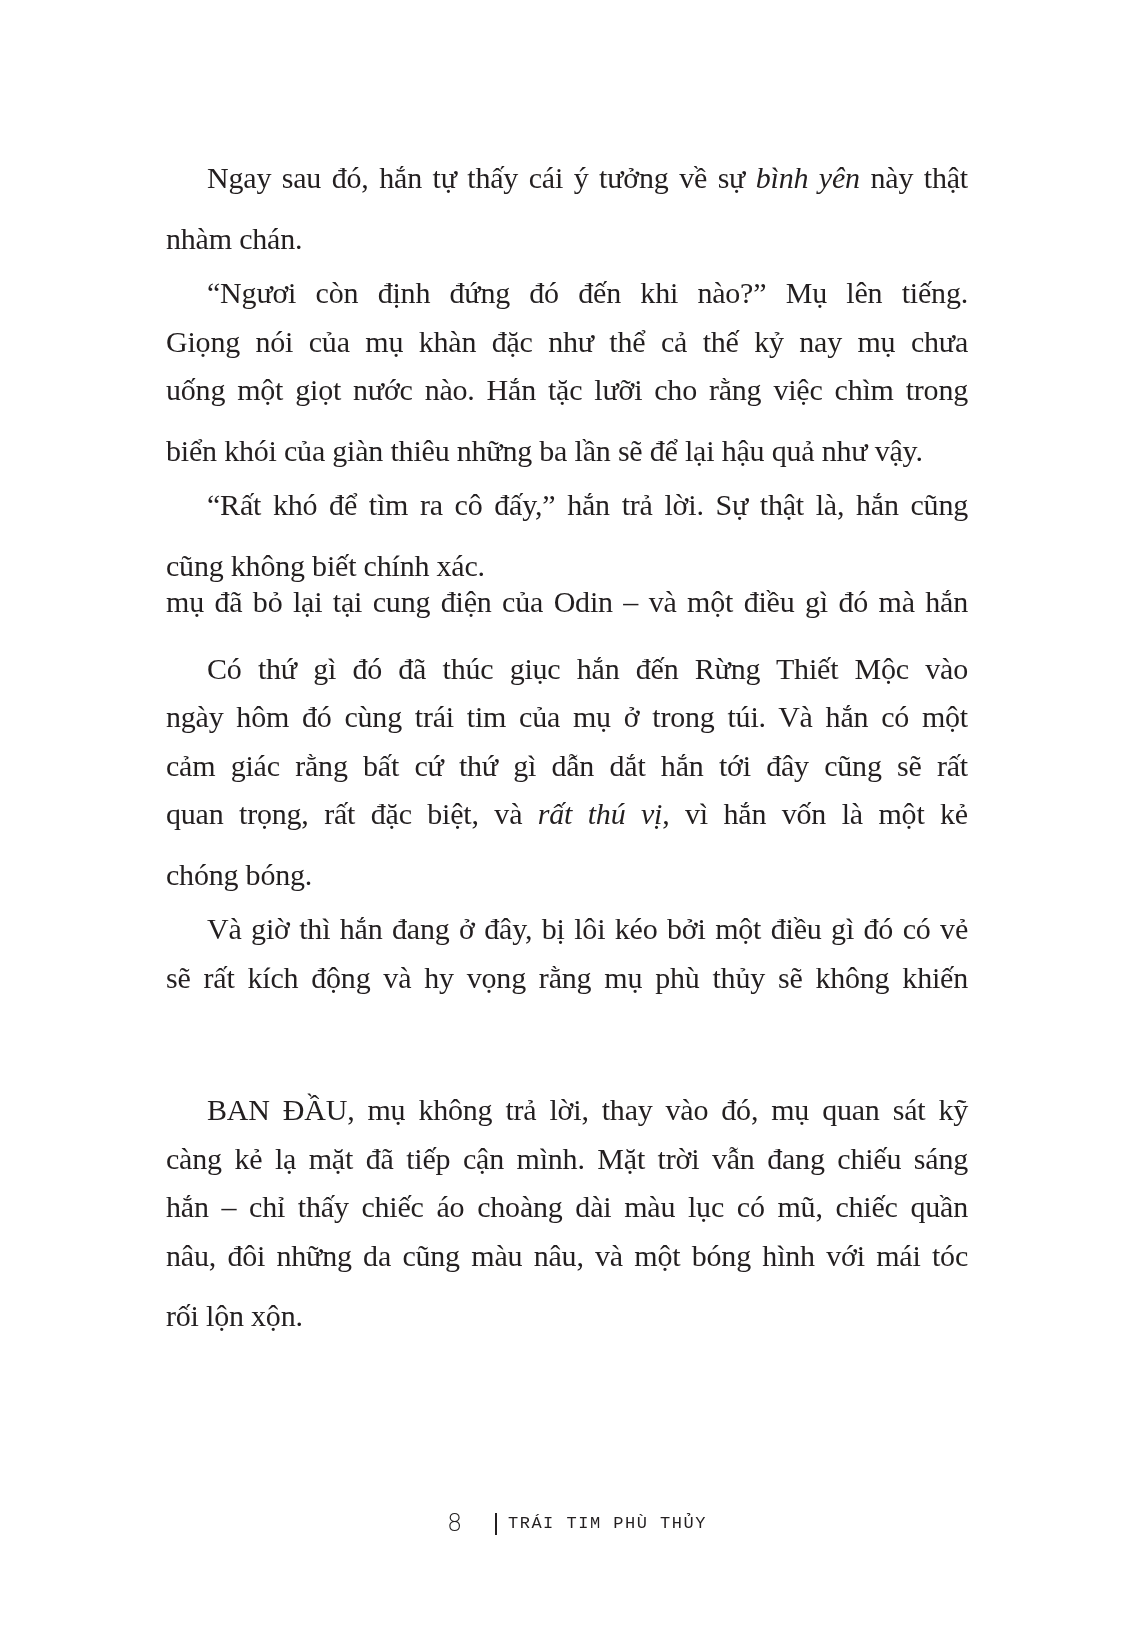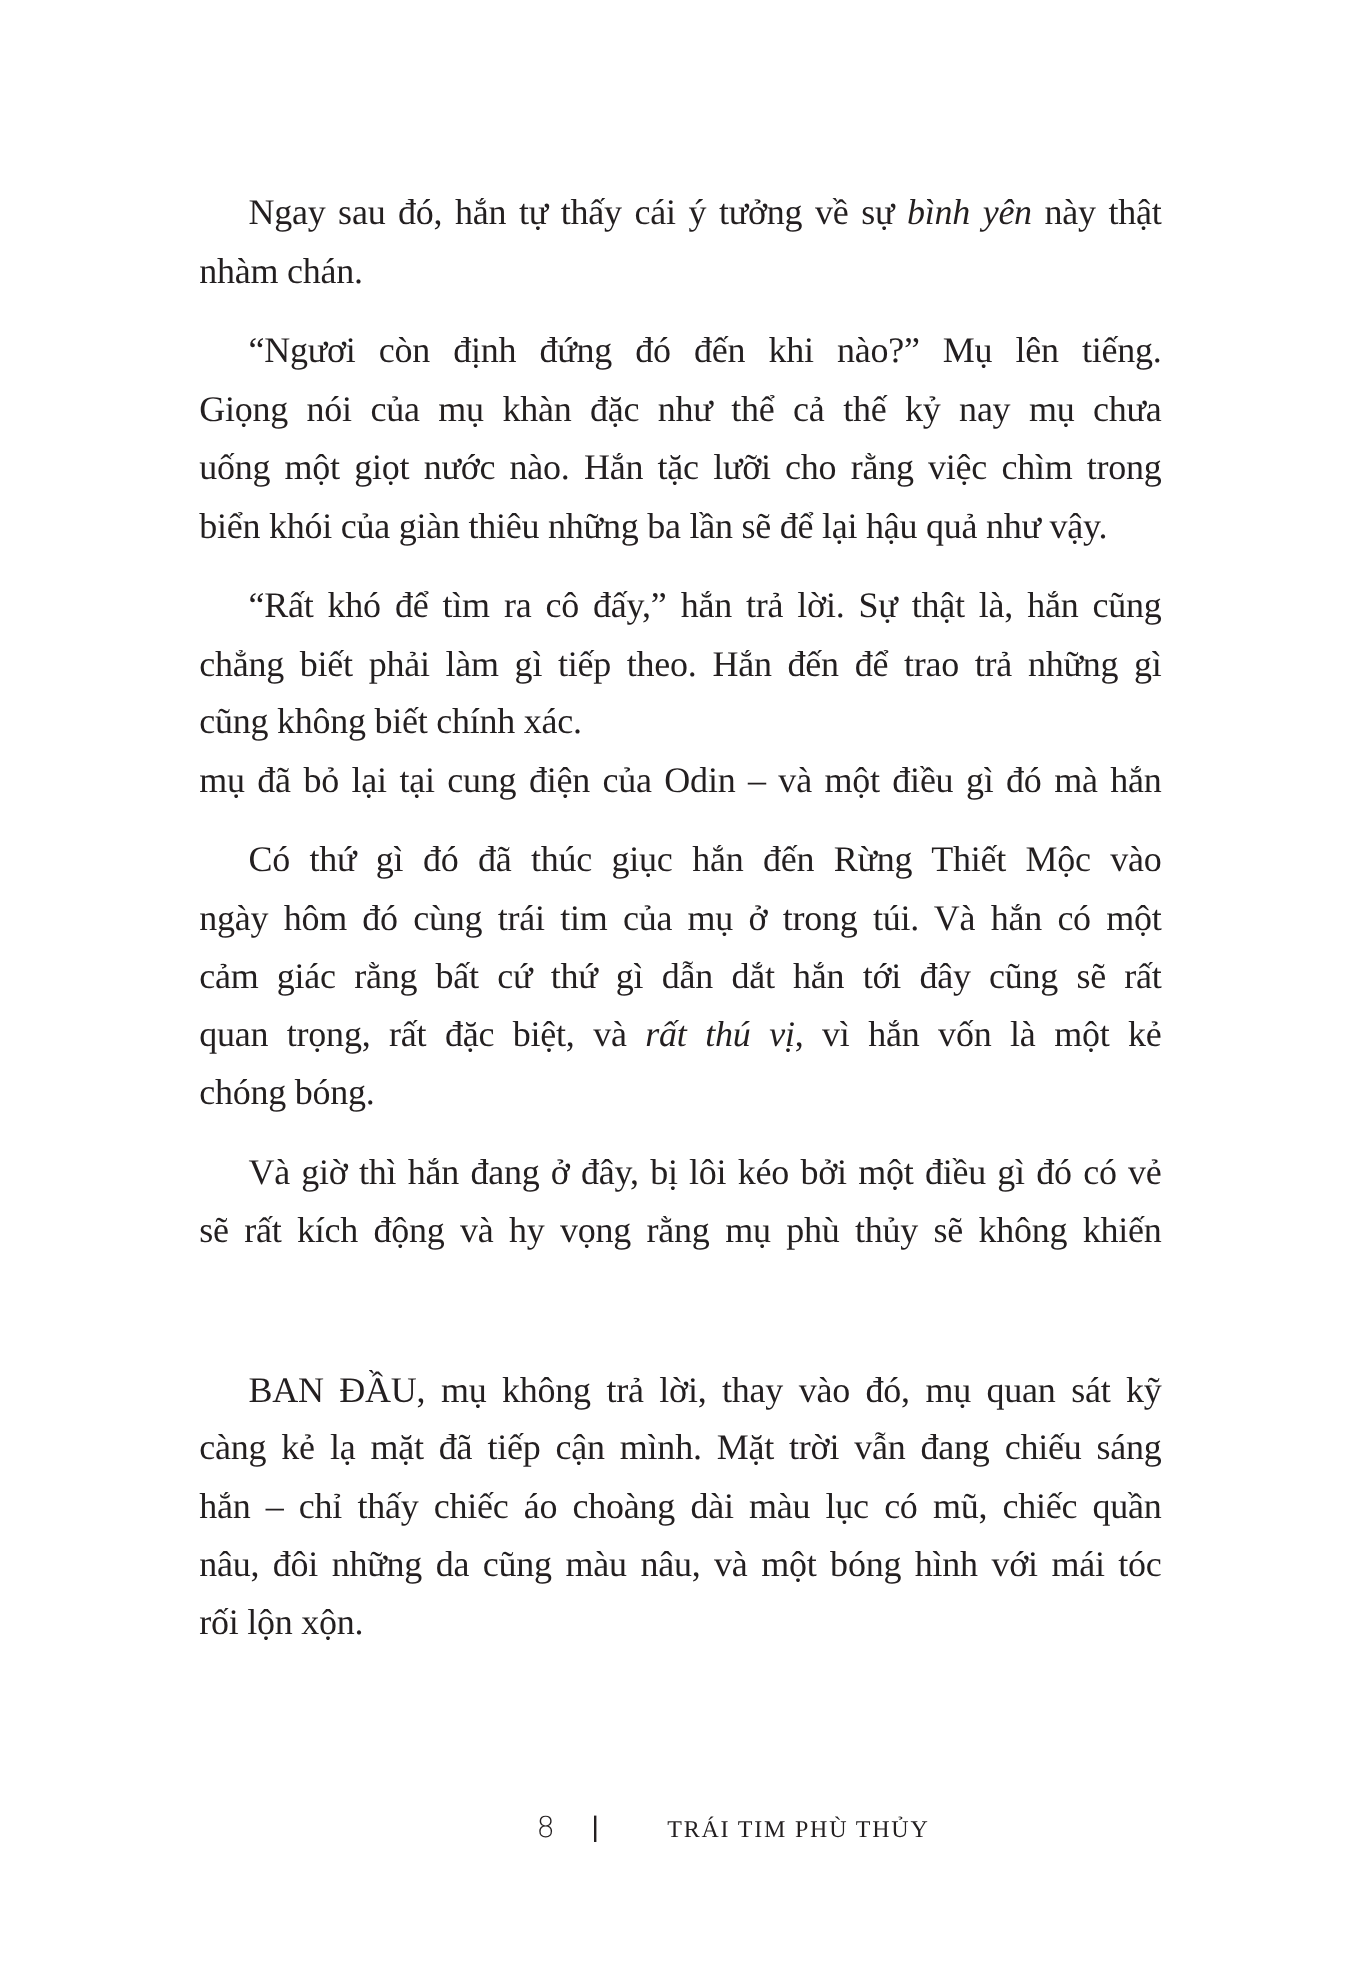--- a/index.html
+++ b/index.html
@@ -43,20 +43,21 @@
     }
     .line span.flow {
       display: inline-block;
       width: 100%;
       text-align: justify;
       text-align-last: justify;
       white-space: normal;
     }
     .line.last span.flow {
       text-align-last: left;
+      margin-top: 12px;
     }
     em {
       font-style: italic;
     }
     .section-break {
       height: 66px;
     }
     .footer {
       position: absolute;
       top: 1505px;
@@ -79,24 +80,24 @@
     .footer .sep {
       position: absolute;
       left: 495px;
       top: 8px;
       width: 1.5px;
       height: 22px;
       background: #231f20;
     }
     .footer .title {
       position: absolute;
-      left: 556px;
+      left: 508px;
       top: 9px;
-      font-family: Liberation Serif, serif;
-      font-size: 20px;
+      font-family: Liberation Mono, monospace;
+      font-size: 17px;
       letter-spacing: 1.5px;
       font-variant: small-caps;
       text-transform: uppercase;
     }
   </style>
 </head>
 <body>
 
 <div class="page" id="page-body">
     <p class="para">
@@ -104,21 +105,20 @@
       <span class="line last"><span class="flow"><span>nhàm chán.</span></span></span>
     </p>
     <p class="para">
       <span class="line indent"><span class="flow"><span>“Ngươi còn định đứng đó đến khi nào?” Mụ lên tiếng.</span></span></span>
       <span class="line"><span class="flow"><span>Giọng nói của mụ khàn đặc như thể cả thế kỷ nay mụ chưa</span></span></span>
       <span class="line"><span class="flow"><span>uống một giọt nước nào. Hắn tặc lưỡi cho rằng việc chìm trong</span></span></span>
       <span class="line last"><span class="flow"><span>biển khói của giàn thiêu những ba lần sẽ để lại hậu quả như vậy.</span></span></span>
     </p>
     <p class="para">
       <span class="line indent"><span class="flow"><span>“Rất khó để tìm ra cô đấy,” hắn trả lời. Sự thật là, hắn cũng</span></span></span>
-      <span class="line"><span class="flow"><span>chẳng biết phải làm gì tiếp theo. Hắn đến để trao trả những gì</span></span></span>
       <span class="line last"><span class="flow"><span>cũng không biết chính xác.</span></span></span>
       <span class="line"><span class="flow"><span>mụ đã bỏ lại tại cung điện của Odin – và một điều gì đó mà hắn</span></span></span>
     </p>
     <p class="para">
       <span class="line indent"><span class="flow"><span>Có thứ gì đó đã thúc giục hắn đến Rừng Thiết Mộc vào</span></span></span>
       <span class="line"><span class="flow"><span>ngày hôm đó cùng trái tim của mụ ở trong túi. Và hắn có một</span></span></span>
       <span class="line"><span class="flow"><span>cảm giác rằng bất cứ thứ gì dẫn dắt hắn tới đây cũng sẽ rất</span></span></span>
       <span class="line"><span class="flow"><span>quan trọng, rất đặc biệt, và </span><em>rất thú vị</em><span>, vì hắn vốn là một kẻ</span></span></span>
       <span class="line last"><span class="flow"><span>chóng bóng.</span></span></span>
     </p>

